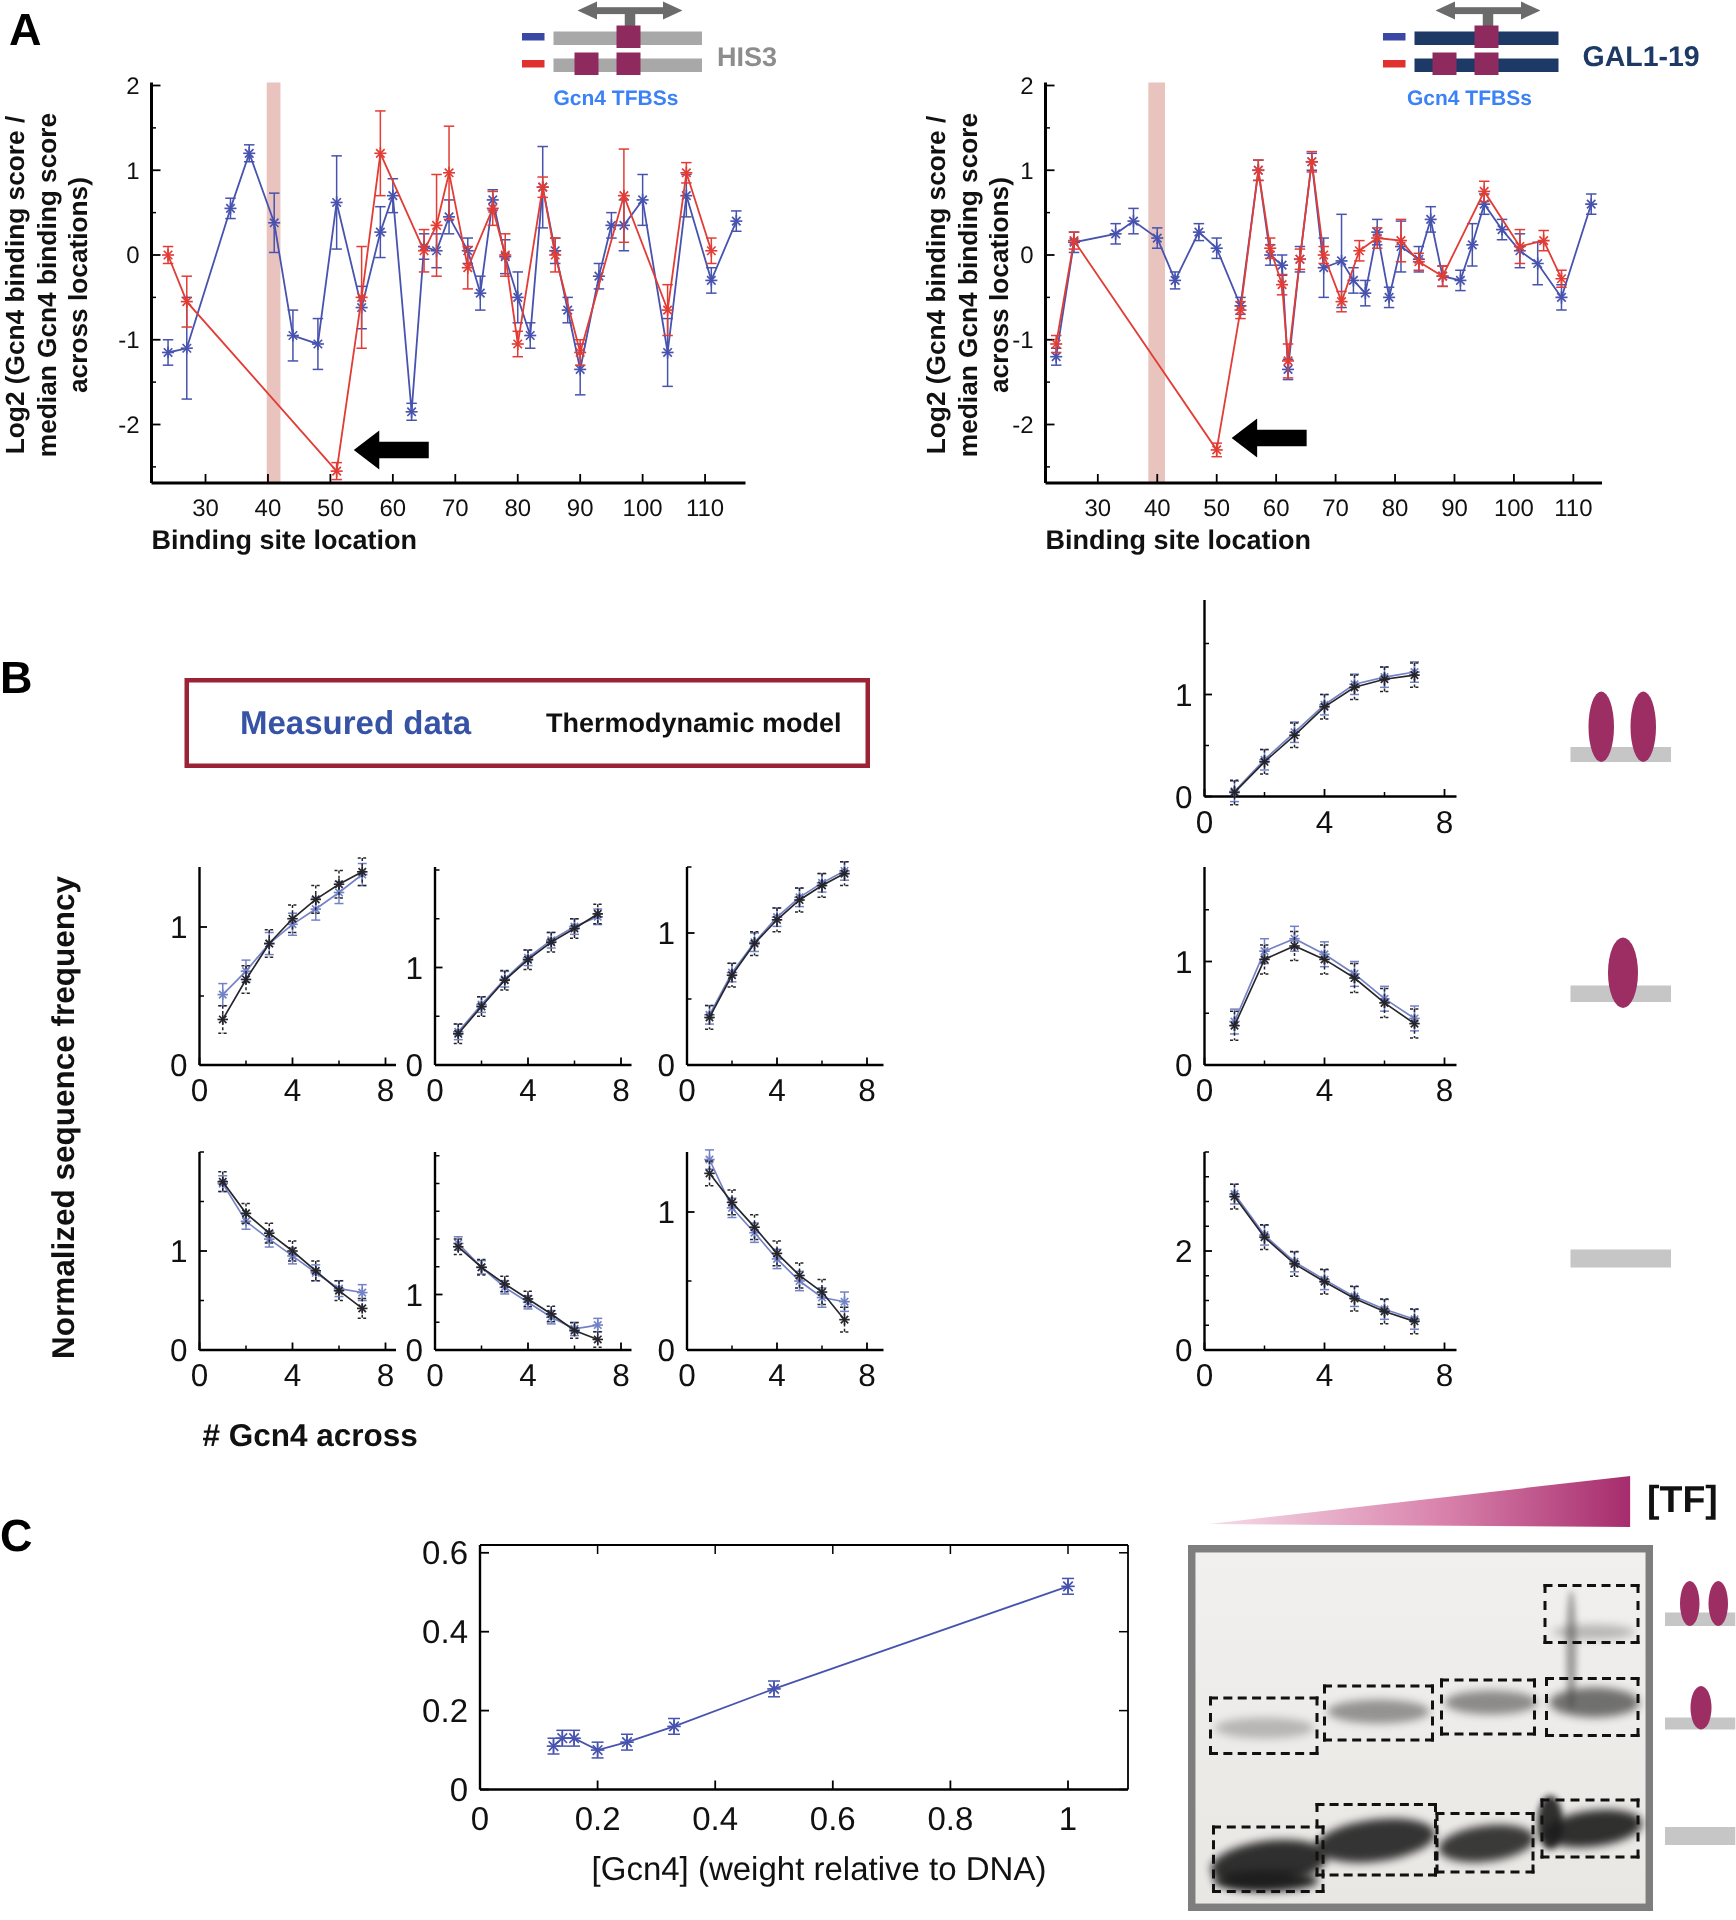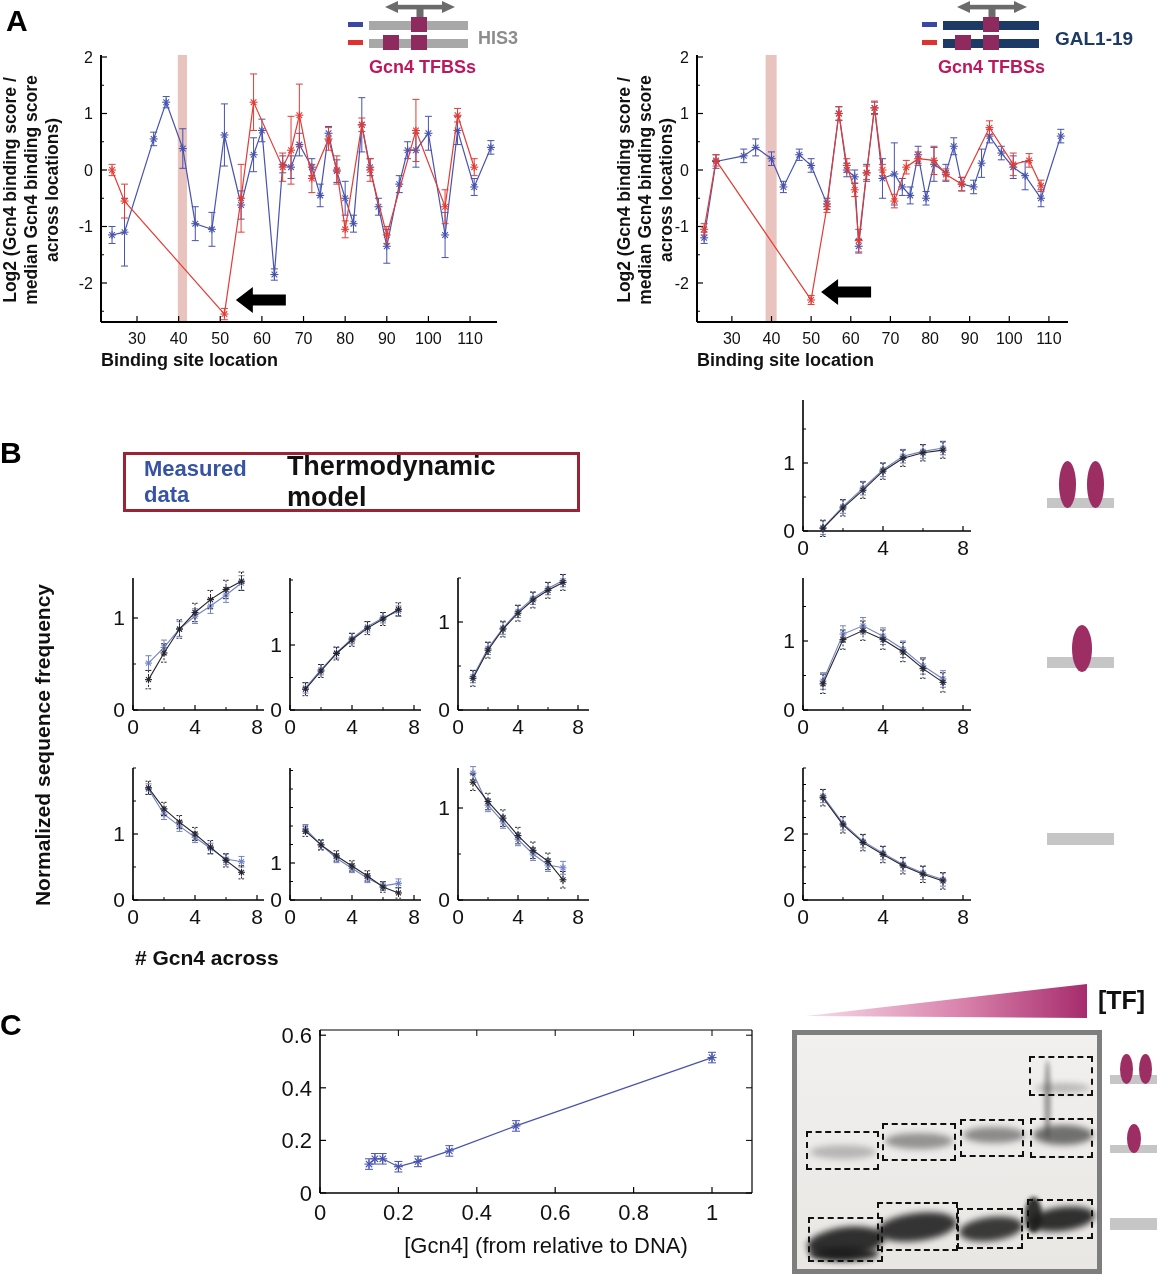--- a/index.html
+++ b/index.html
@@ -9,29 +9,29 @@
   .abs{position:absolute;}
   .panel-label{position:absolute;font-size:30px;font-weight:bold;color:#000;}
   .rotlab{position:absolute;transform:rotate(-90deg);text-align:center;}
   .rotlab .ln{font-weight:bold;font-size:17.5px;line-height:21px;white-space:nowrap;}
   .rotlab-b{font-weight:bold;font-size:21px;white-space:nowrap;}
   .xlab{position:absolute;font-weight:bold;font-size:18px;}
   .legend-box{position:absolute;left:123px;top:452px;width:457px;height:60px;box-sizing:border-box;
       border:3px solid #9b2335;display:flex;align-items:center;justify-content:space-between;
       padding:0 16px 0 18px;background:#fff;}
   .legend-box .meas{font-weight:bold;font-size:22px;}
-  .legend-box .model{font-weight:bold;font-size:27px;color:#111;}
+  .legend-box .model{font-weight:bold;font-size:18px;color:#111;}
   .dash{position:absolute;height:5px;width:15px;}
   .gbar{position:absolute;background:#c6c6c6;}
   .navybar{position:absolute;background:#1d3a66;}
   .graybar{position:absolute;background:#a8a8a8;}
   .tfbox{position:absolute;background:#8e2a5e;}
   .oval{position:absolute;background:#9d2e63;border-radius:50%;}
   .gene{position:absolute;font-weight:bold;}
-  .tfbs{position:absolute;font-weight:bold;color:#be185d;font-size:18px;}
+  .tfbs{position:absolute;font-weight:bold;color:#3b82f6;font-size:14px;}
   .ctext{position:absolute;left:5px;top:1070px;width:260px;text-align:center;}
   .ctext .ln{font-weight:bold;font-size:22px;line-height:43px;white-space:nowrap;}
   .cxlab{position:absolute;left:330px;top:1233px;width:432px;text-align:center;font-size:22px;}
   .cxlab .b{font-weight:normal;}
   .tflab{position:absolute;left:1098px;top:986px;font-weight:bold;font-size:25px;}
   .tri{position:absolute;left:806px;top:984px;width:281px;height:34px;
        background:linear-gradient(to right,#f6dde8 0%,#d983ac 55%,#a62c6d 100%);
        clip-path:polygon(0 94%,100% 0,100% 100%);}
   .gel{position:absolute;left:792px;top:1030px;width:310px;height:244px;box-sizing:border-box;
        border:5px solid #7e7e7e;background:linear-gradient(#f1f0ee,#e9e7e4);}
@@ -2085,41 +2085,41 @@
     <div class="tfbox" style="left:64px;top:17px;width:16px;height:15px;"></div>
     <div class="dash" style="left:3px;top:40px;background:#e0312e;"></div>
     <div class="navybar" style="left:24px;top:39px;width:96px;height:9px;"></div>
     <div class="tfbox" style="left:36px;top:35px;width:16px;height:15px;"></div>
     <div class="tfbox" style="left:64px;top:35px;width:16px;height:15px;"></div>
     <div class="gene" style="left:136px;top:28px;color:#1d3a66;font-size:19px;">GAL1-19</div>
     <div class="tfbs" style="left:19px;top:57px;">Gcn4 TFBSs</div>
   </div>
 
   <div class="legend-box">
-    <span class="meas" style="color:#3753a6;">Measured data</span>
+    <span class="meas" style="color:#3753a6;margin-left:16px;">Measured data</span>
     <span class="model">Thermodynamic model</span>
   </div>
 
   <div class="rotlab rotlab-b" style="left:-140px;top:726px;width:380px;height:38px;">Normalized sequence frequency</div>
   <div class="xlab" style="left:135px;top:946px;width:180px;font-size:21px;"># Gcn4 across</div>
 
   <div class="abs">
     <div class="gbar" style="left:1047px;top:498px;width:67px;height:10px;"></div>
     <div class="oval" style="left:1059px;top:461px;width:17px;height:47px;"></div>
     <div class="oval" style="left:1087px;top:461px;width:17px;height:47px;"></div>
   </div>
   <div class="abs">
     <div class="gbar" style="left:1047px;top:657px;width:67px;height:11px;"></div>
     <div class="oval" style="left:1072px;top:625px;width:20px;height:47px;"></div>
   </div>
   <div class="gbar" style="left:1047px;top:833px;width:67px;height:12px;"></div>
 
 
   <div class="cxlab">
-    <span class="b">[Gcn4]</span><span> (from relative to DNA)</span>
+    <span class="b">[Gcn4]</span><span> (weight relative to DNA)</span>
   </div>
 
   <div class="tri"></div>
   <div class="tflab">[TF]</div>
 
   <div class="gel">
     <div class="gel-inner">
 
       <div class="mband" style="left:13px;top:110px;width:66px;height:14px;opacity:.3;"></div>
       <div class="mband" style="left:88px;top:98px;width:68px;height:16px;opacity:.5;"></div>

